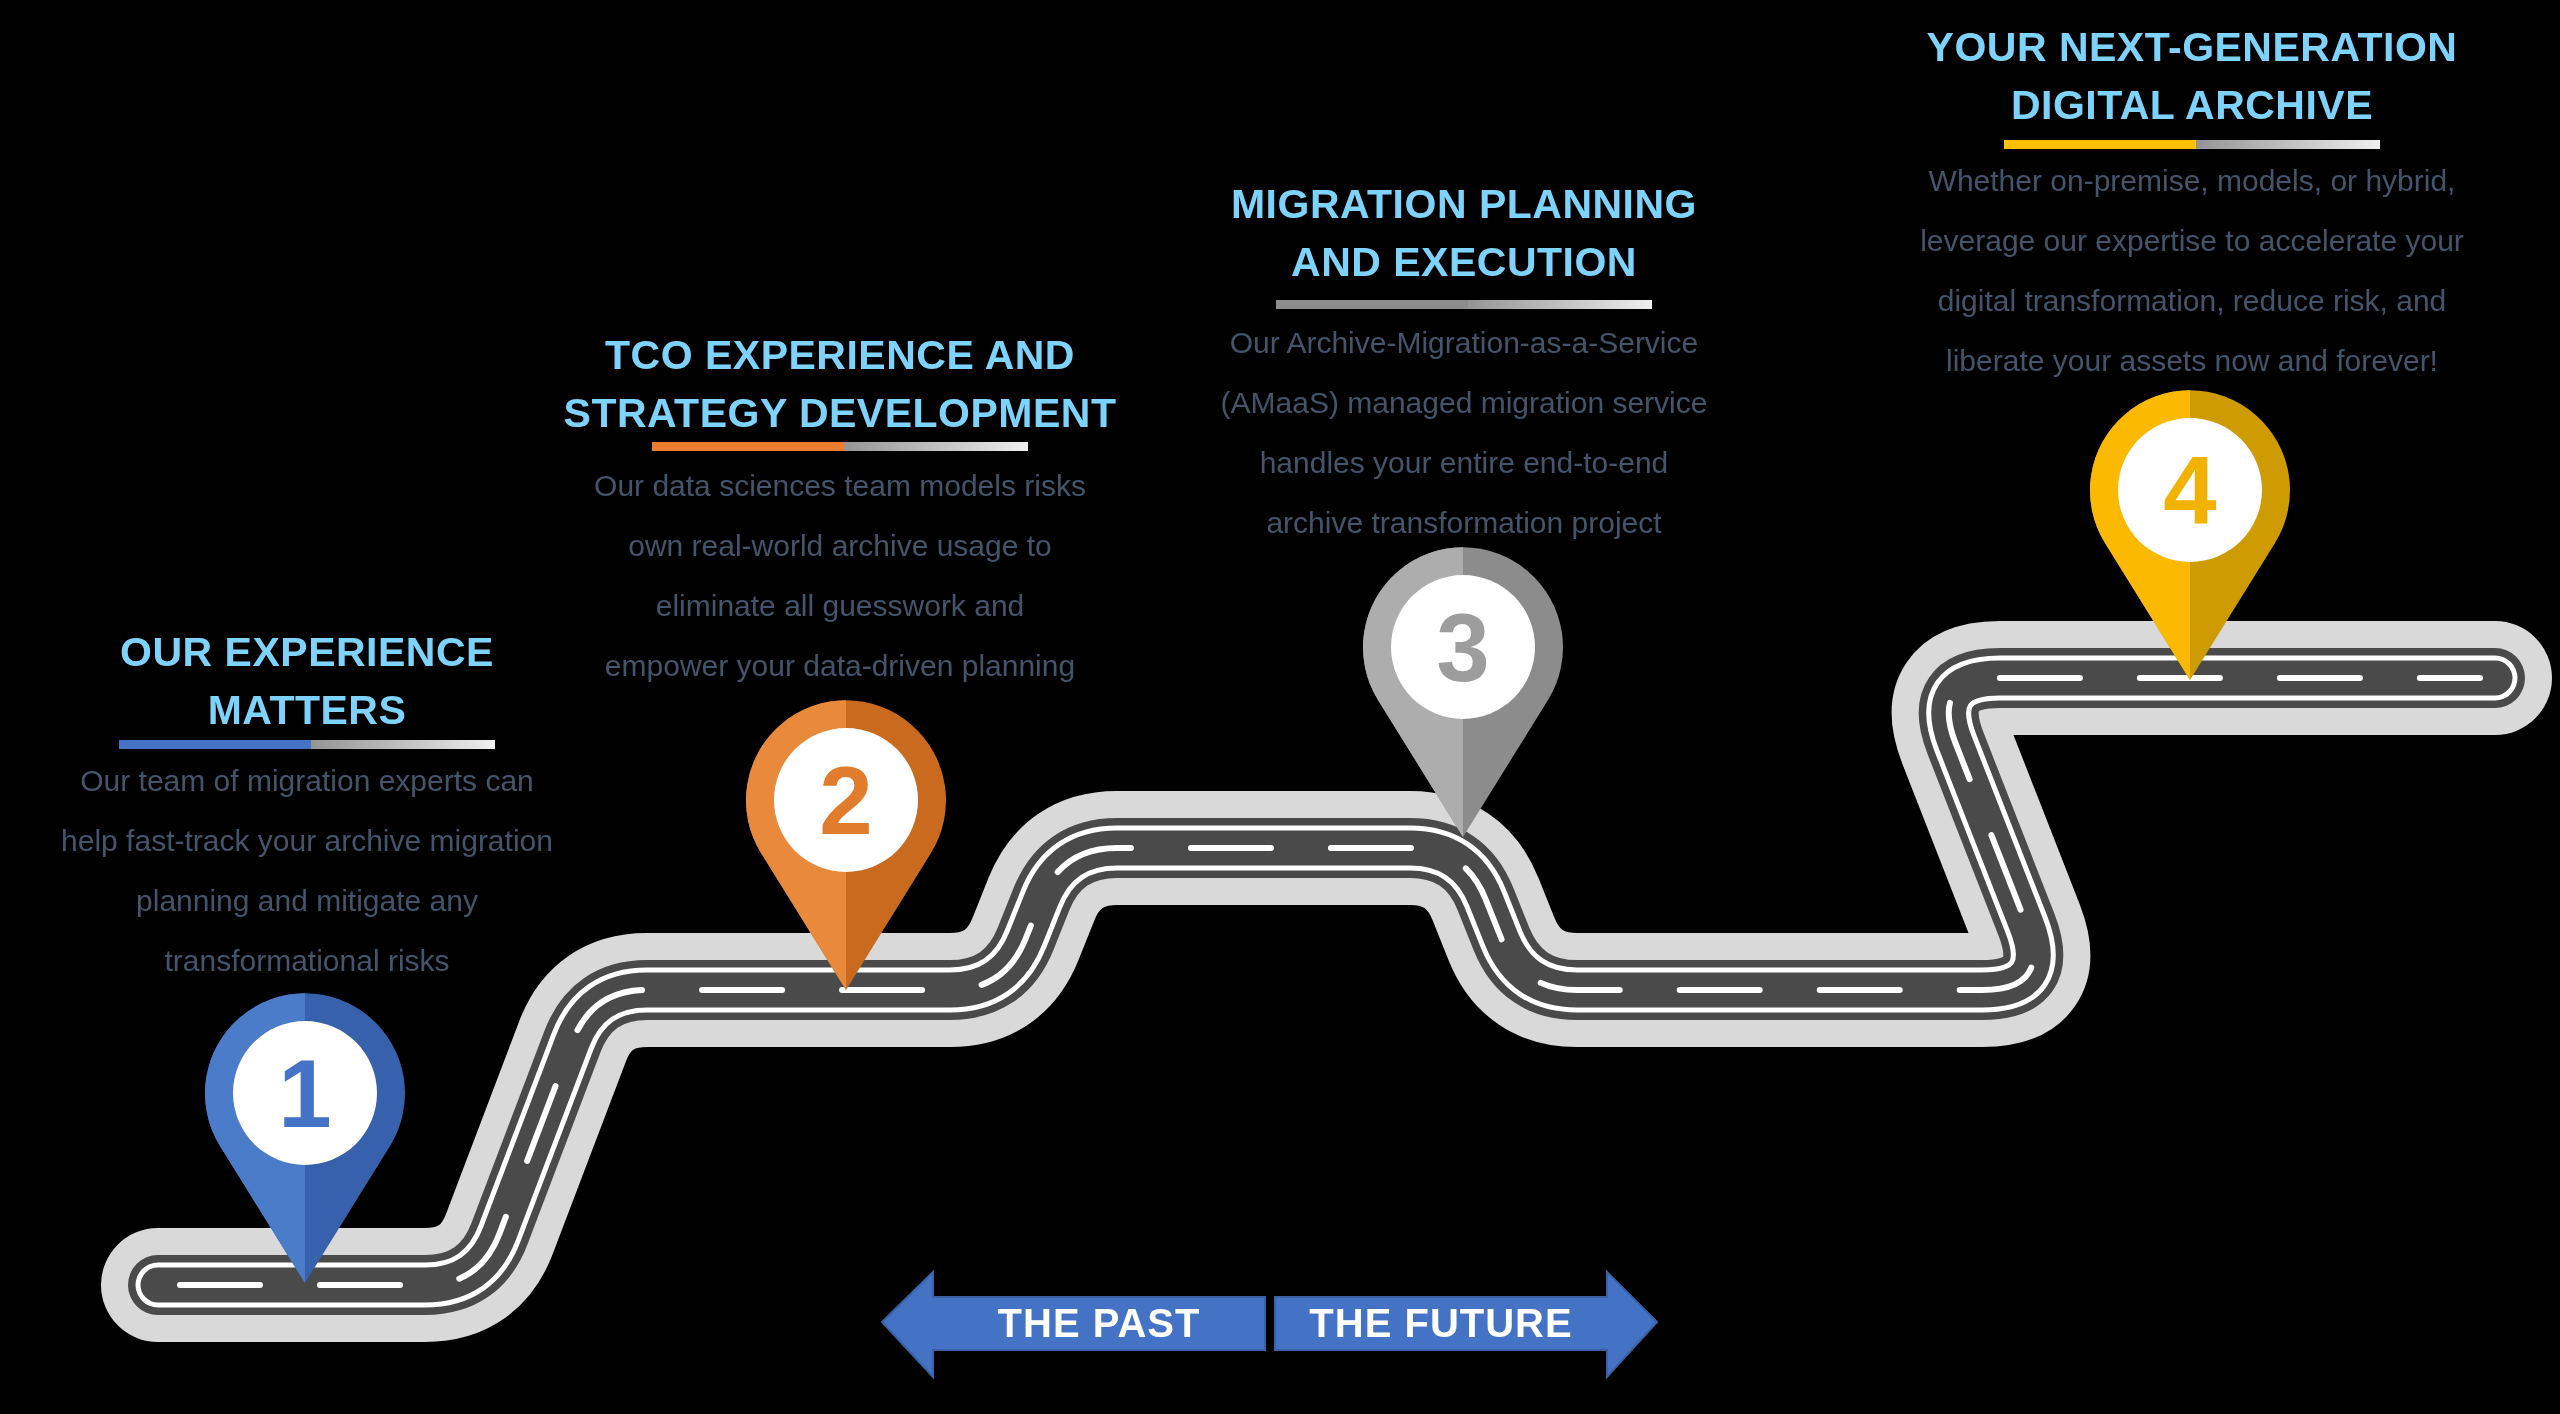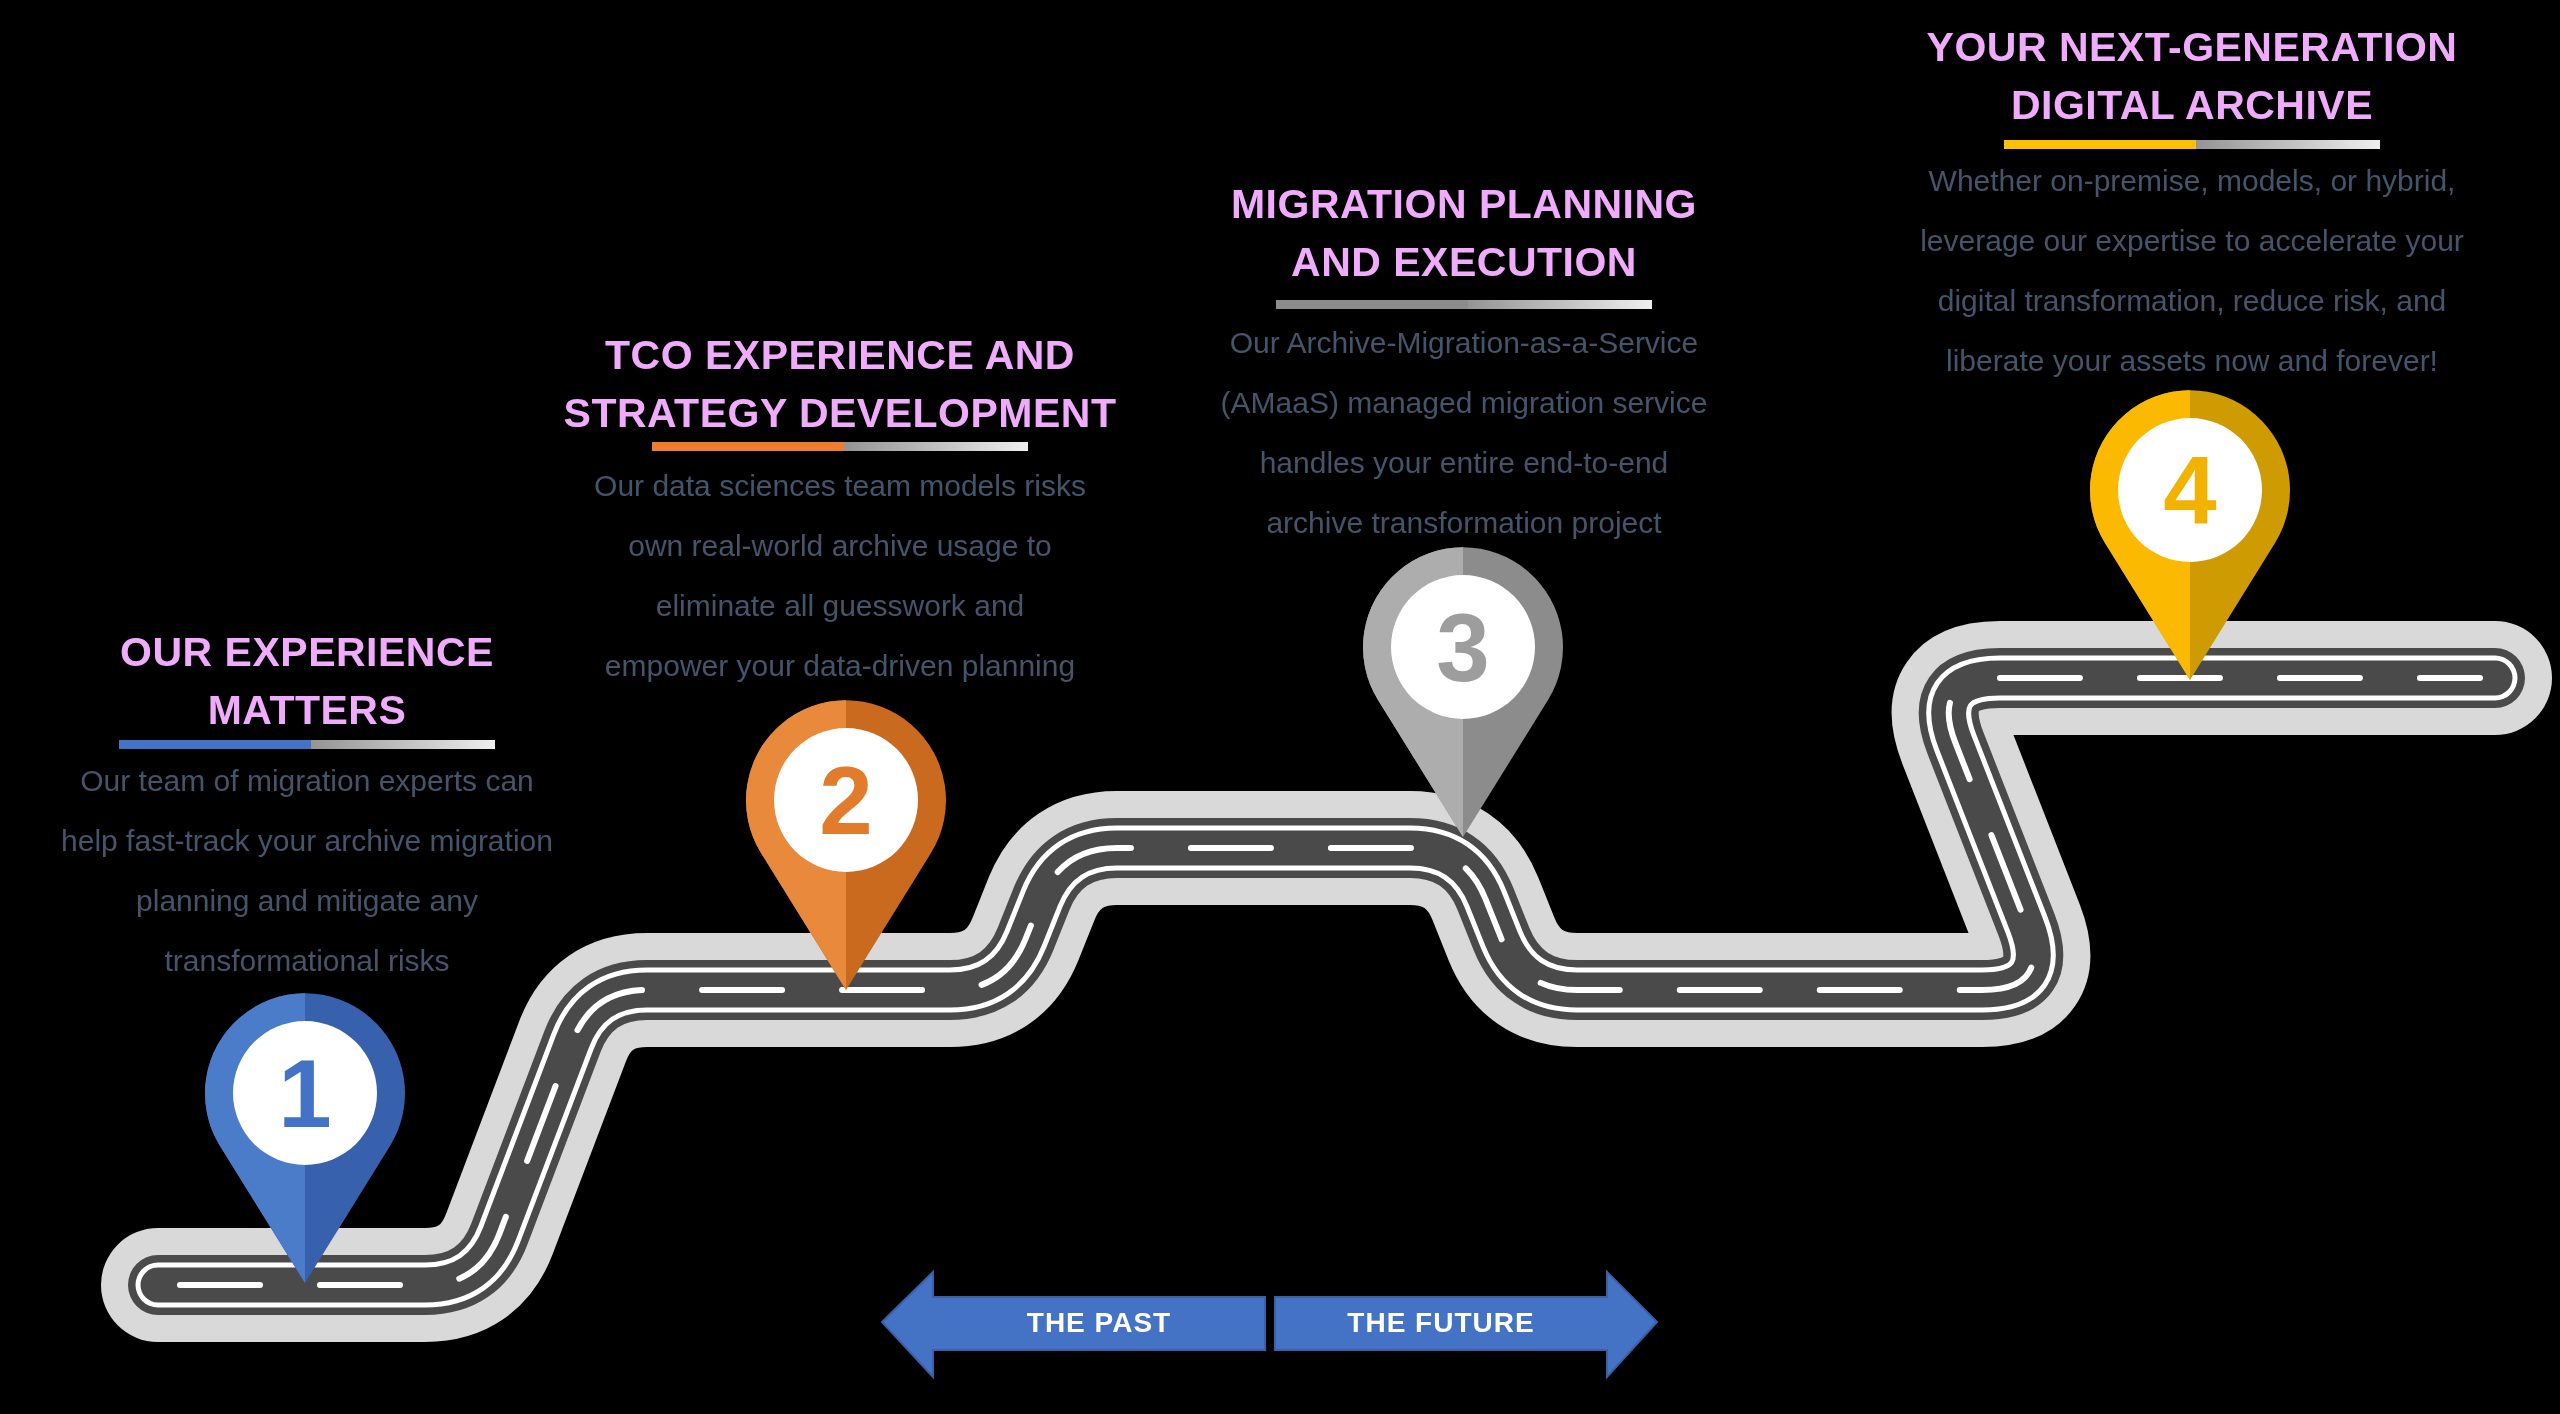--- a/index.html
+++ b/index.html
@@ -9,21 +9,21 @@
     background:#000;
     overflow:hidden;
     font-family:"Liberation Sans", sans-serif;
   }
   #road-svg{position:absolute;left:0;top:0;}
 
   
   .section{position:absolute;text-align:center;color:#44546A;}
   .title-line{
     font-size:41px;font-weight:bold;line-height:58px;
-    white-space:nowrap;letter-spacing:.5px;color:#f0abfc;
+    white-space:nowrap;letter-spacing:.5px;color:#7dd3fc;
   }
   .underline{width:376px;height:9px;margin:0 auto;display:flex;}
   .u-left{width:51%;height:100%;background:var(--accent);}
   .u-right{width:49%;height:100%;background:linear-gradient(90deg,#949494 0%,#c9c9c9 60%,#efefef 100%);}
   .body-line{
     font-size:30px;line-height:60px;white-space:nowrap;color:#44546A;
   }
   #sec1{left:27px;  top:623px; width:560px;}
   #sec2{left:560px; top:326px; width:560px;}
   #sec3{left:1184px;top:175px; width:560px;}
@@ -36,21 +36,21 @@
   
   .pin-number{
     font-family:"Liberation Sans", sans-serif;
     font-size:96px;font-weight:bold;text-anchor:middle;
   }
 
   
   .arrow-label{
     position:absolute;top:1302px;height:42px;line-height:42px;
     width:332px;text-align:center;
-    font-size:28px;font-weight:bold;letter-spacing:1px;color:#fff;
+    font-size:40px;font-weight:bold;letter-spacing:1px;color:#fff;
     white-space:nowrap;
   }
   #past-label{left:933px;}
   #future-label{left:1275px;}
 </style>
 </head>
 <body>
 
 <div id="canvas">
 

